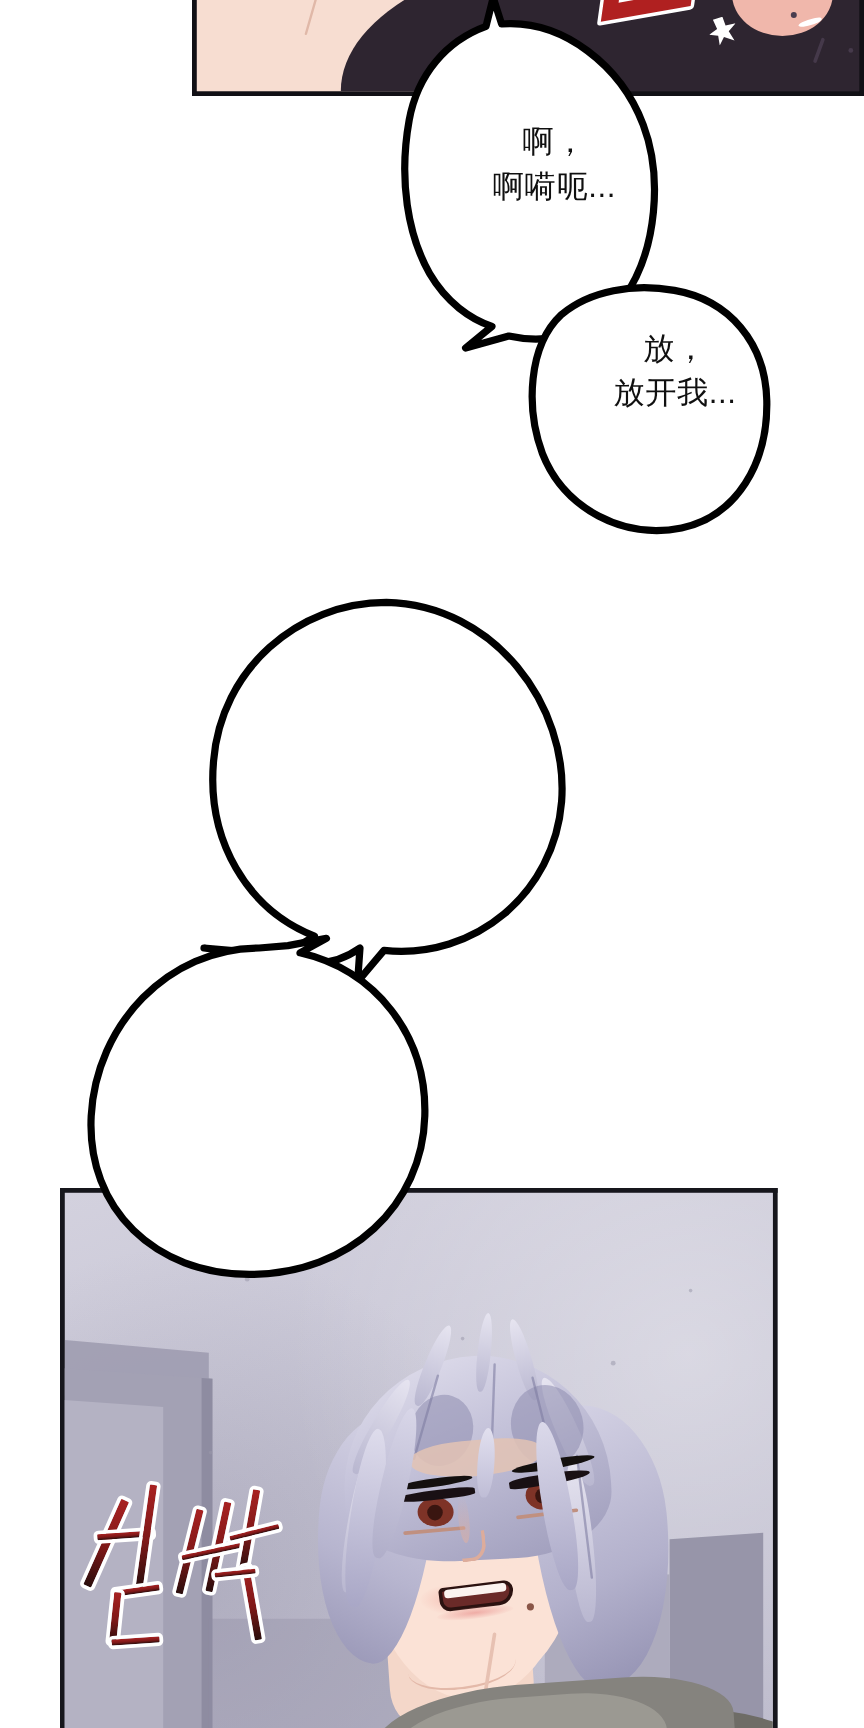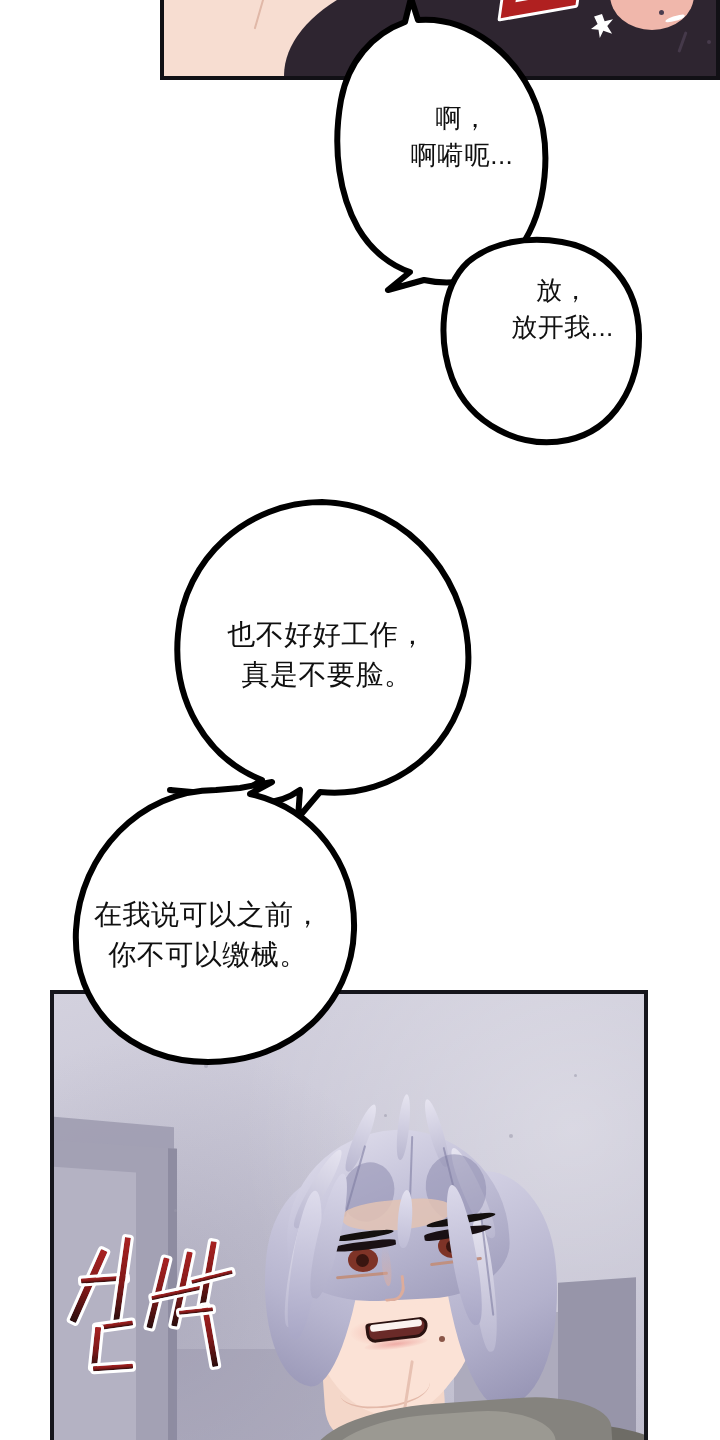--- a/index.html
+++ b/index.html
@@ -651,18 +651,14 @@
          C 292 1062 352 1004 354 930
          C 356 862 312 808 250 794
          L 272 782
          L 240 788 Z"></path>
   </svg>
 
   <div class="bubble-text" id="bub1-text">啊，
 啊嗬呃...</div>
   <div class="bubble-text" id="bub2-text">放，
 放开我...</div>
-  <div class="bubble-text" id="bub3-text">也不好好工作，
-真是不要脸。</div>
-  <div class="bubble-text" id="bub4-text">在我说可以之前，
-你不可以缴械。</div>
 
 </div>
 
 </body></html>

